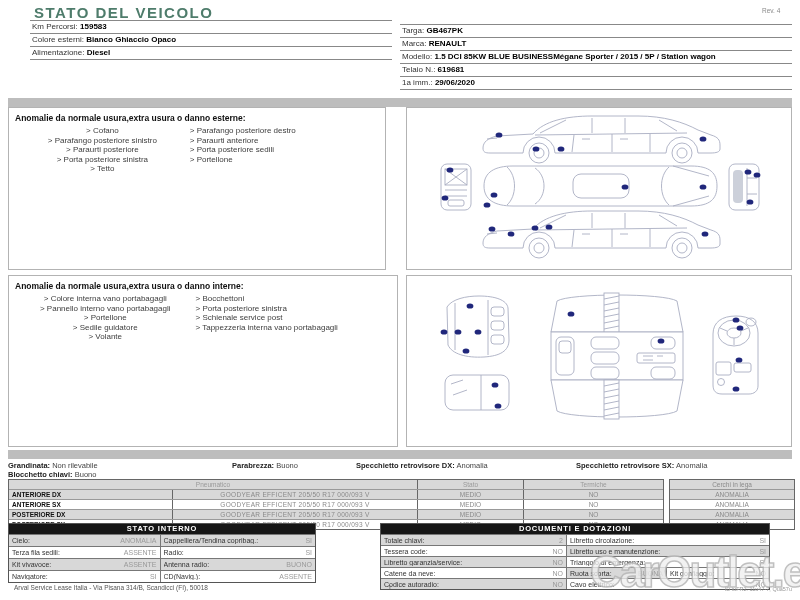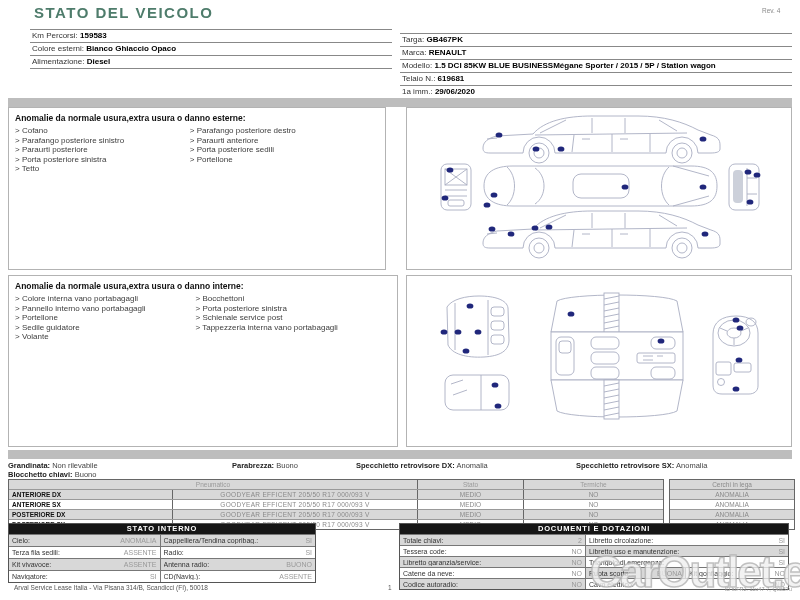--- a/index.html
+++ b/index.html
@@ -2,35 +2,35 @@
 <html><head>
 <meta charset="utf-8">
 <style>
   html,body{margin:0;padding:0;background:#fff;}
   #page{position:relative;width:800px;height:600px;background:#fff;overflow:hidden;
         font-family:"Liberation Sans",sans-serif;color:#222;}
   
   .title{position:absolute;left:34px;top:4px;font-size:15px;font-weight:bold;
          letter-spacing:1.5px;color:#4e7c6b;}
   .rev{position:absolute;left:762px;top:7px;font-size:6.5px;color:#8a8a8a;}
-  .info-col{position:absolute;border-top:1px solid #888;margin-top:9px;}
+  .info-col{position:absolute;border-top:1px solid #888;}
   .info-row{border-bottom:1px solid #888;padding:1px 2px;font-size:8px;color:#333;
             line-height:1.25;}
   .info-row b{color:#000;}
   #info-left{left:30px;top:20px;width:362px;}
   #info-right{left:400px;top:24px;width:392px;}
   
   .band{position:absolute;left:8px;width:784px;height:9px;background:#bdbdbd;}
   
   .panel{position:absolute;border:1px solid #b3b3b3;background:#fff;box-sizing:border-box;}
   .panel-title{font-size:8.5px;font-weight:bold;color:#111;padding:5px 6px 3px 6px;}
   .cols{display:flex;padding:0 6px;}
   .alist{list-style:none;margin:0;padding:0;font-size:8px;color:#3d3d3d;line-height:1.2;}
   .alist li::before{content:"> ";}
-  .col1{width:48%;} .col2{width:52%;}
+  .col1{width:48%;text-align:center;} .col2{width:52%;}
   svg .ln{stroke:#a9aec2;stroke-width:0.9;fill:none;}
   svg .fw{stroke:#a9aec2;stroke-width:0.9;fill:#fff;}
   
   .cond{position:absolute;font-size:7.5px;color:#444;}
   .cond b{color:#222;}
   
   .tyres{position:absolute;left:8px;top:479px;display:flex;}
   .t-main{width:656px;border:1px solid #666;box-sizing:border-box;}
   .t-row{display:flex;height:9px;}
   .t-row + .t-row{border-top:1px solid #999;}
@@ -344,21 +344,21 @@
           <span class="sl">Navigatore:</span>
           <span class="sv">SI</span>
         </div>
       <div class="cell h2">
           <span class="sl">CD(Navig.):</span>
           <span class="sv">ASSENTE</span>
         </div>
     </div>
   </div>
 
-  <div id="documenti" class="sect" style="left:399px;width:390px;">
+  <div id="documenti" class="sect" style="left:380px;width:390px;">
     <div class="sect-h">DOCUMENTI E DOTAZIONI</div>
     <div class="s-row">
       <div class="cell dh1 gbg">
           <span class="sl">Totale chiavi:</span>
           <span class="sv">2</span>
         </div>
       <div class="cell dh2">
           <span class="sl">Libretto circolazione:</span>
           <span class="sv">SI</span>
         </div>

